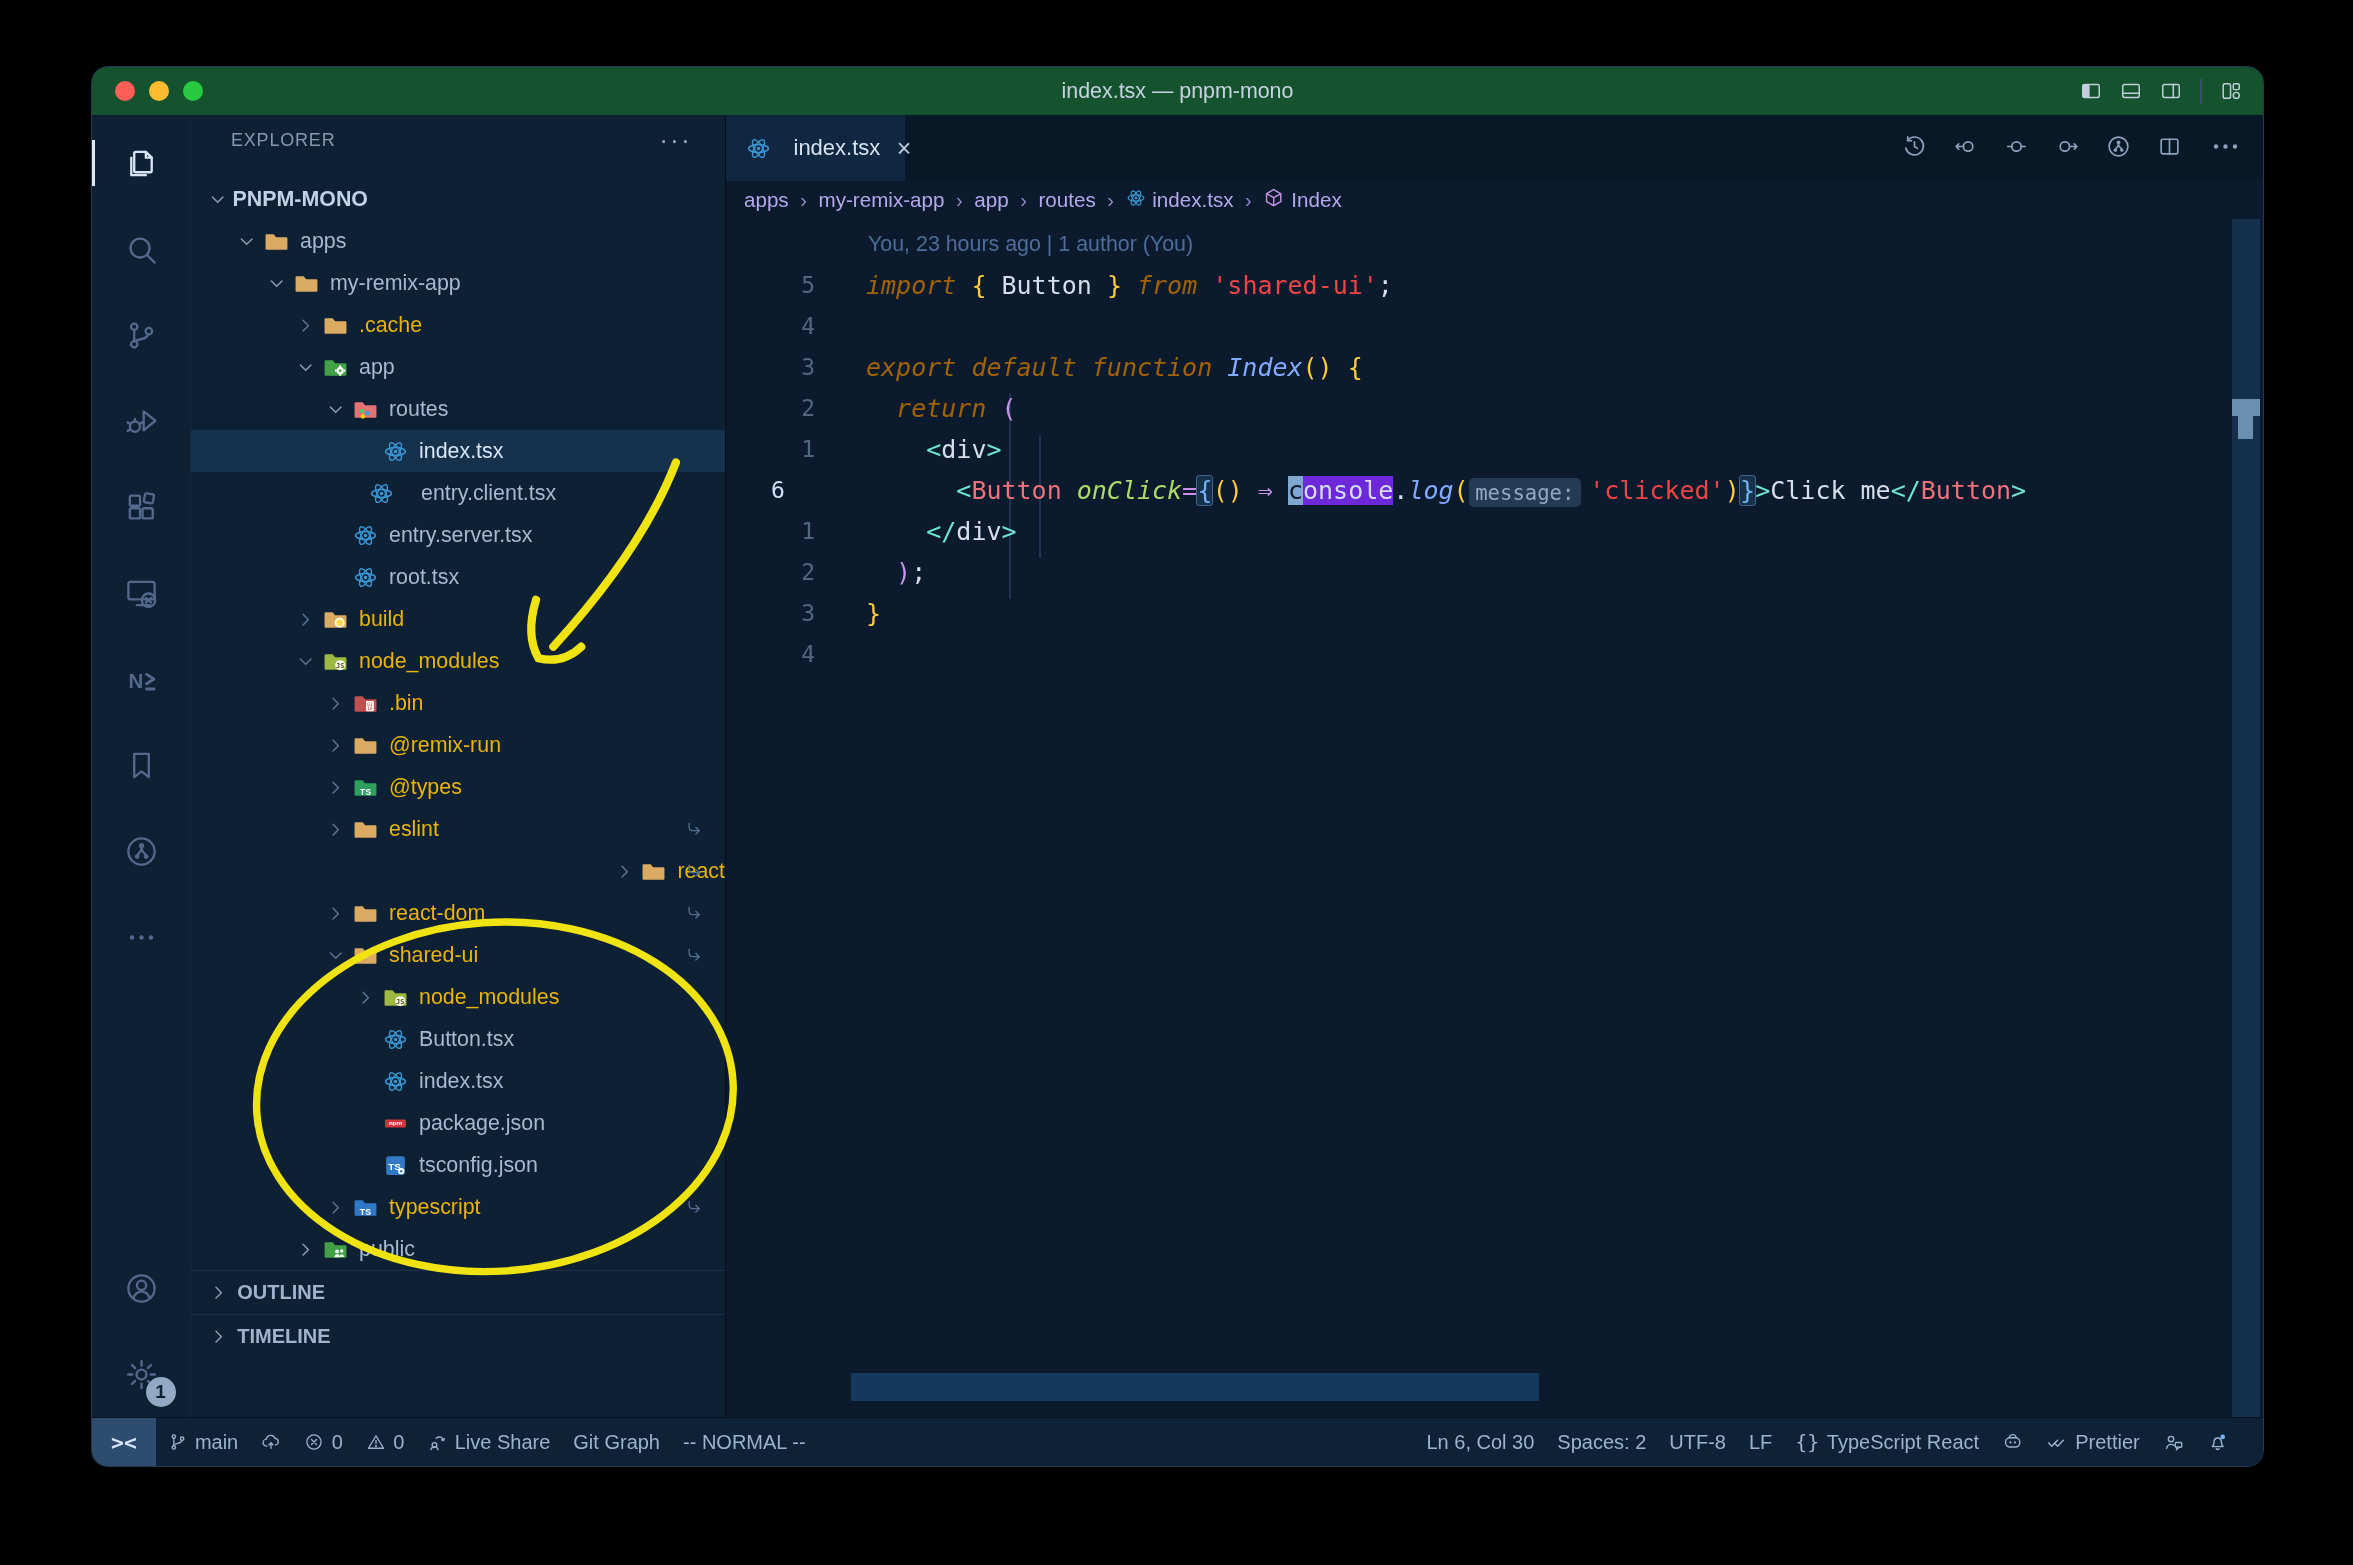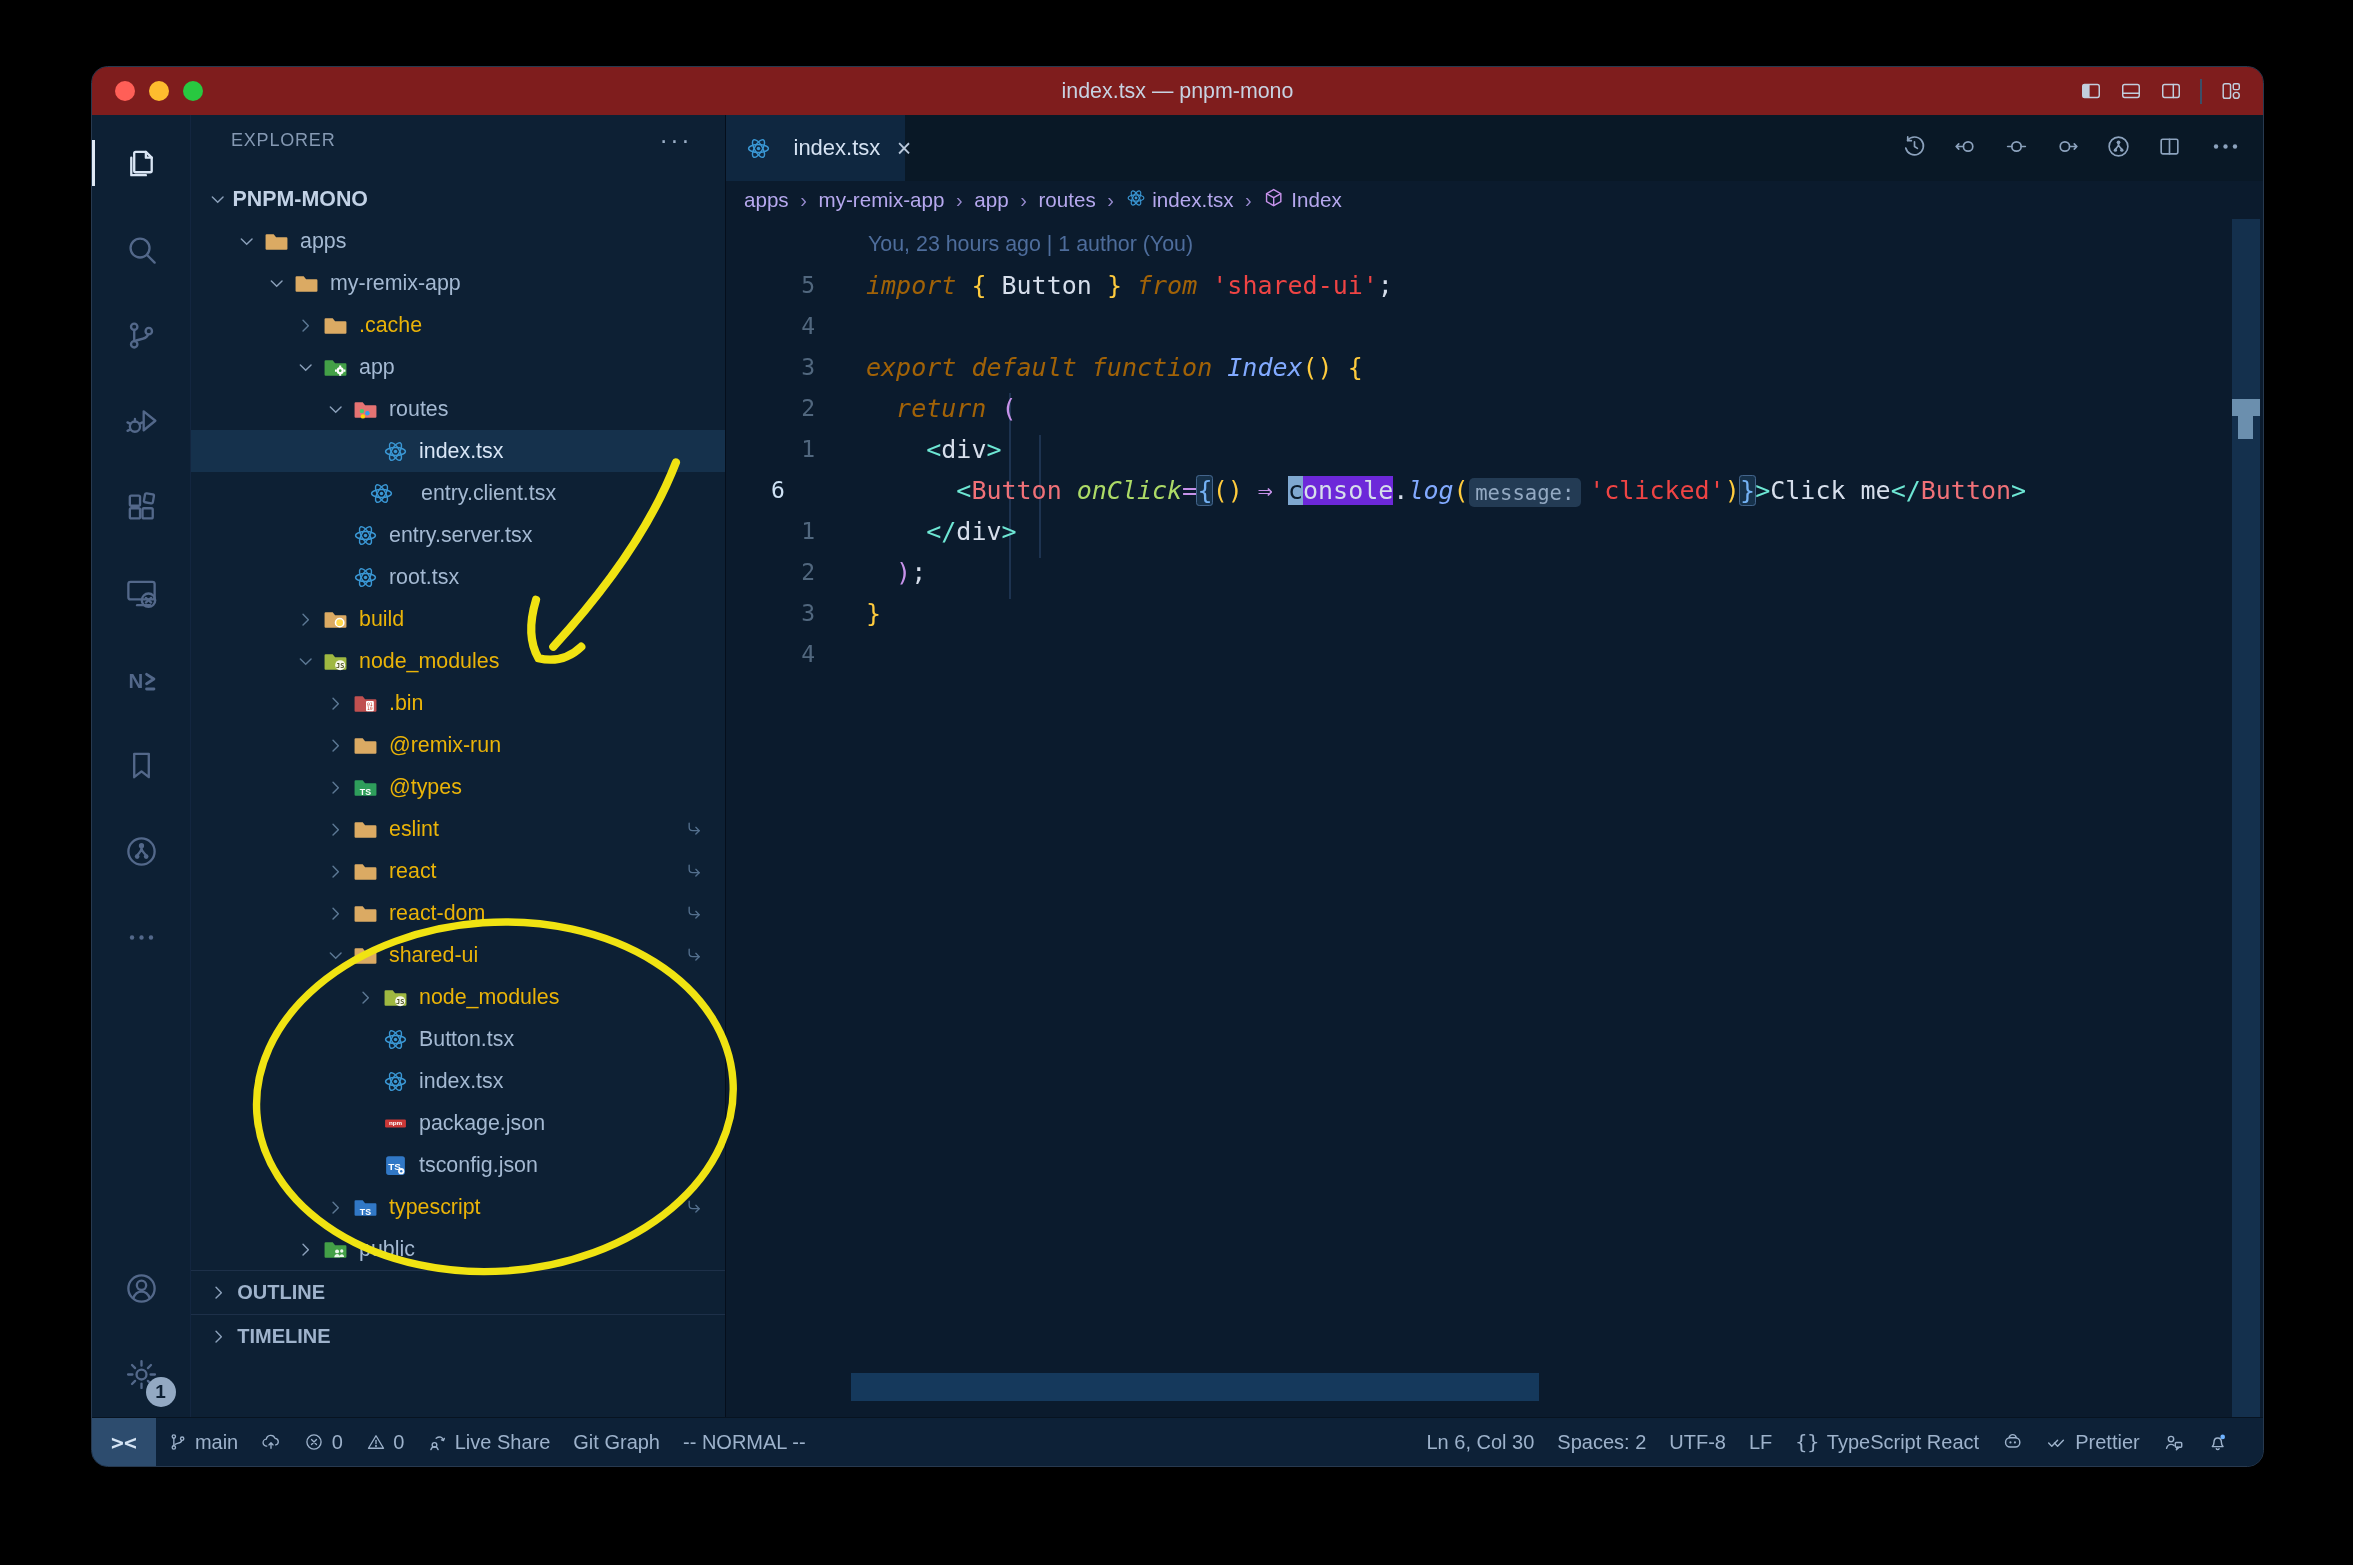--- a/index.html
+++ b/index.html
@@ -6,21 +6,21 @@
   html,body { background:#000; width:2354px; height:1565px; overflow:hidden;
     font-family:"Liberation Sans", sans-serif; }
   #stage { position:relative; width:2354px; height:1565px; background:#000; }
 
   
   .window { position:absolute; left:91px; top:66px; width:2173px; height:1401px;
     background:#0c1e33; border:0.8px solid #27394f; border-radius:16.5px; overflow:hidden;
     display:flex; flex-direction:column; }
 
   
-  .titlebar { height:48px; background:#7f1d1d; display:flex; align-items:center; position:relative; flex:0 0 48px;}
+  .titlebar { height:48px; background:#14532d; display:flex; align-items:center; position:relative; flex:0 0 48px;}
   .traffic { display:flex; gap:14px; margin-left:23px; }
   .tl { width:20px; height:20px; border-radius:50%; }
   .tl.red{background:#ff5f57}.tl.yellow{background:#febc2e}.tl.green{background:#28c840}
   .win-title { position:absolute; left:0; right:0; text-align:center; color:#c7d2e1; font-size:21.4px; }
   .tb-icons { position:absolute; right:21.4px; top:0; height:48px; display:flex; align-items:center; gap:18px; color:#c2cedd; }
   .tb-icons .sep { width:1.6px; height:25px; background:#3b4f68; }
   .tb-icons svg { display:block; }
 
   
   .main { flex:1; display:flex; min-height:0; }
@@ -467,21 +467,21 @@
                 <svg viewBox="0 0 24 24" width="25" height="25">
                   <path d="M2.5 5h6.8l2.3 3h9.9a1 1 0 0 1 1 1v10a1 1 0 0 1-1 1h-19a1 1 0 0 1-1-1V6a1 1 0 0 1 1-1z" fill="#dbaa63"></path>
                 </svg>
               </span>
               <span class="tlabel">eslint</span>
               <span class="tlink"><svg viewBox="0 0 24 24" width="20" height="20" fill="none" stroke="currentColor" stroke-width="1.6" stroke-linecap="round" stroke-linejoin="round">
                   <path d="M5 5v5a4 4 0 0 0 4 4h8"></path>
                   <path d="M13 10l4 4-4 4"></path>
                 </svg></span>
             </div>
-            <div class="trow dim" style="padding-left: 130px;">
+            <div class="trow dim" style="padding-left: 130px; justify-content: flex-end;">
               <span class="tchev">
                 <svg viewBox="0 0 24 24" width="21.4" height="21.4" fill="none" stroke="currentColor" stroke-width="1.6" stroke-linecap="round" stroke-linejoin="round">
                   <path d="M9 6l6 6-6 6"></path>
                 </svg>
               </span>
               <span class="ticon">
                 <svg viewBox="0 0 24 24" width="25" height="25">
                   <path d="M2.5 5h6.8l2.3 3h9.9a1 1 0 0 1 1 1v10a1 1 0 0 1-1 1h-19a1 1 0 0 1-1-1V6a1 1 0 0 1 1-1z" fill="#dbaa63"></path>
                 </svg>
               </span>

